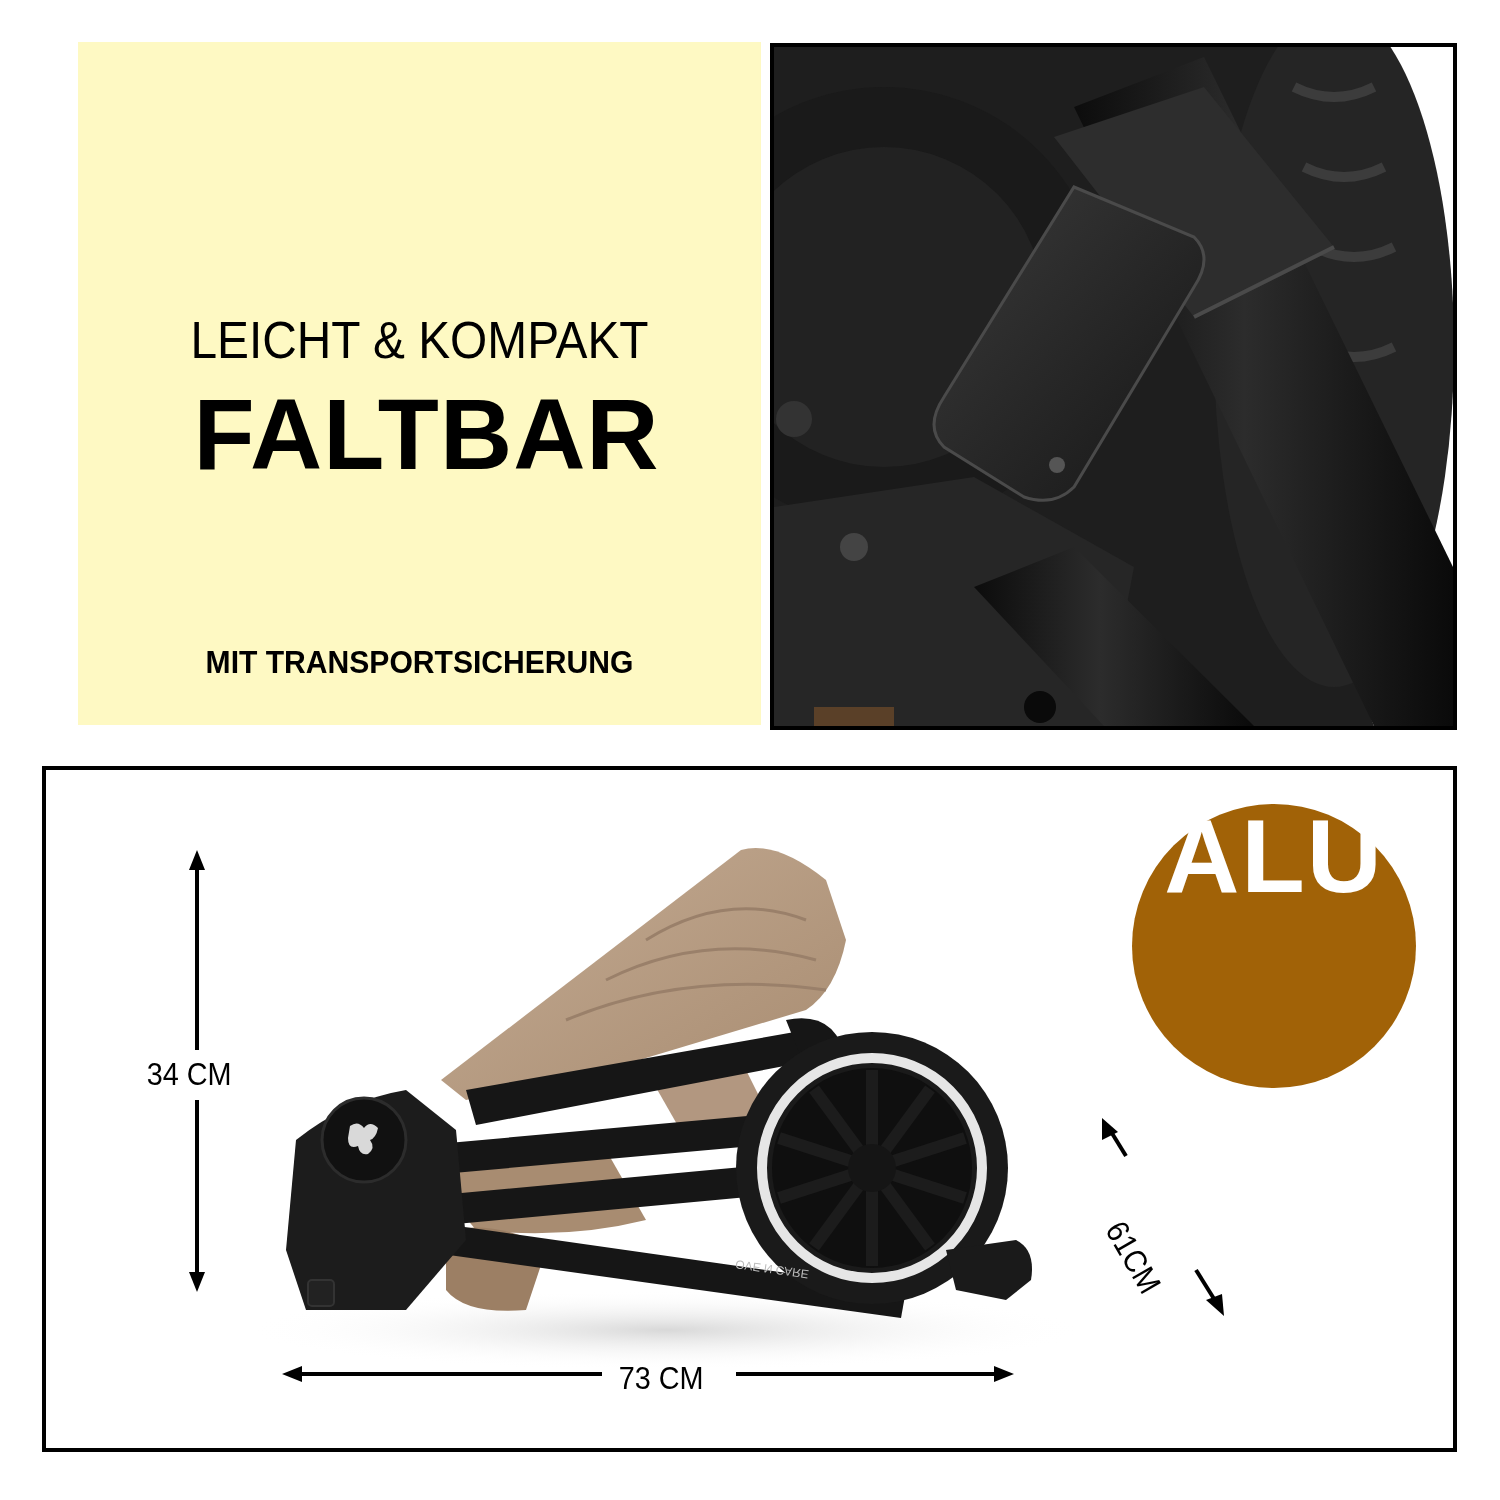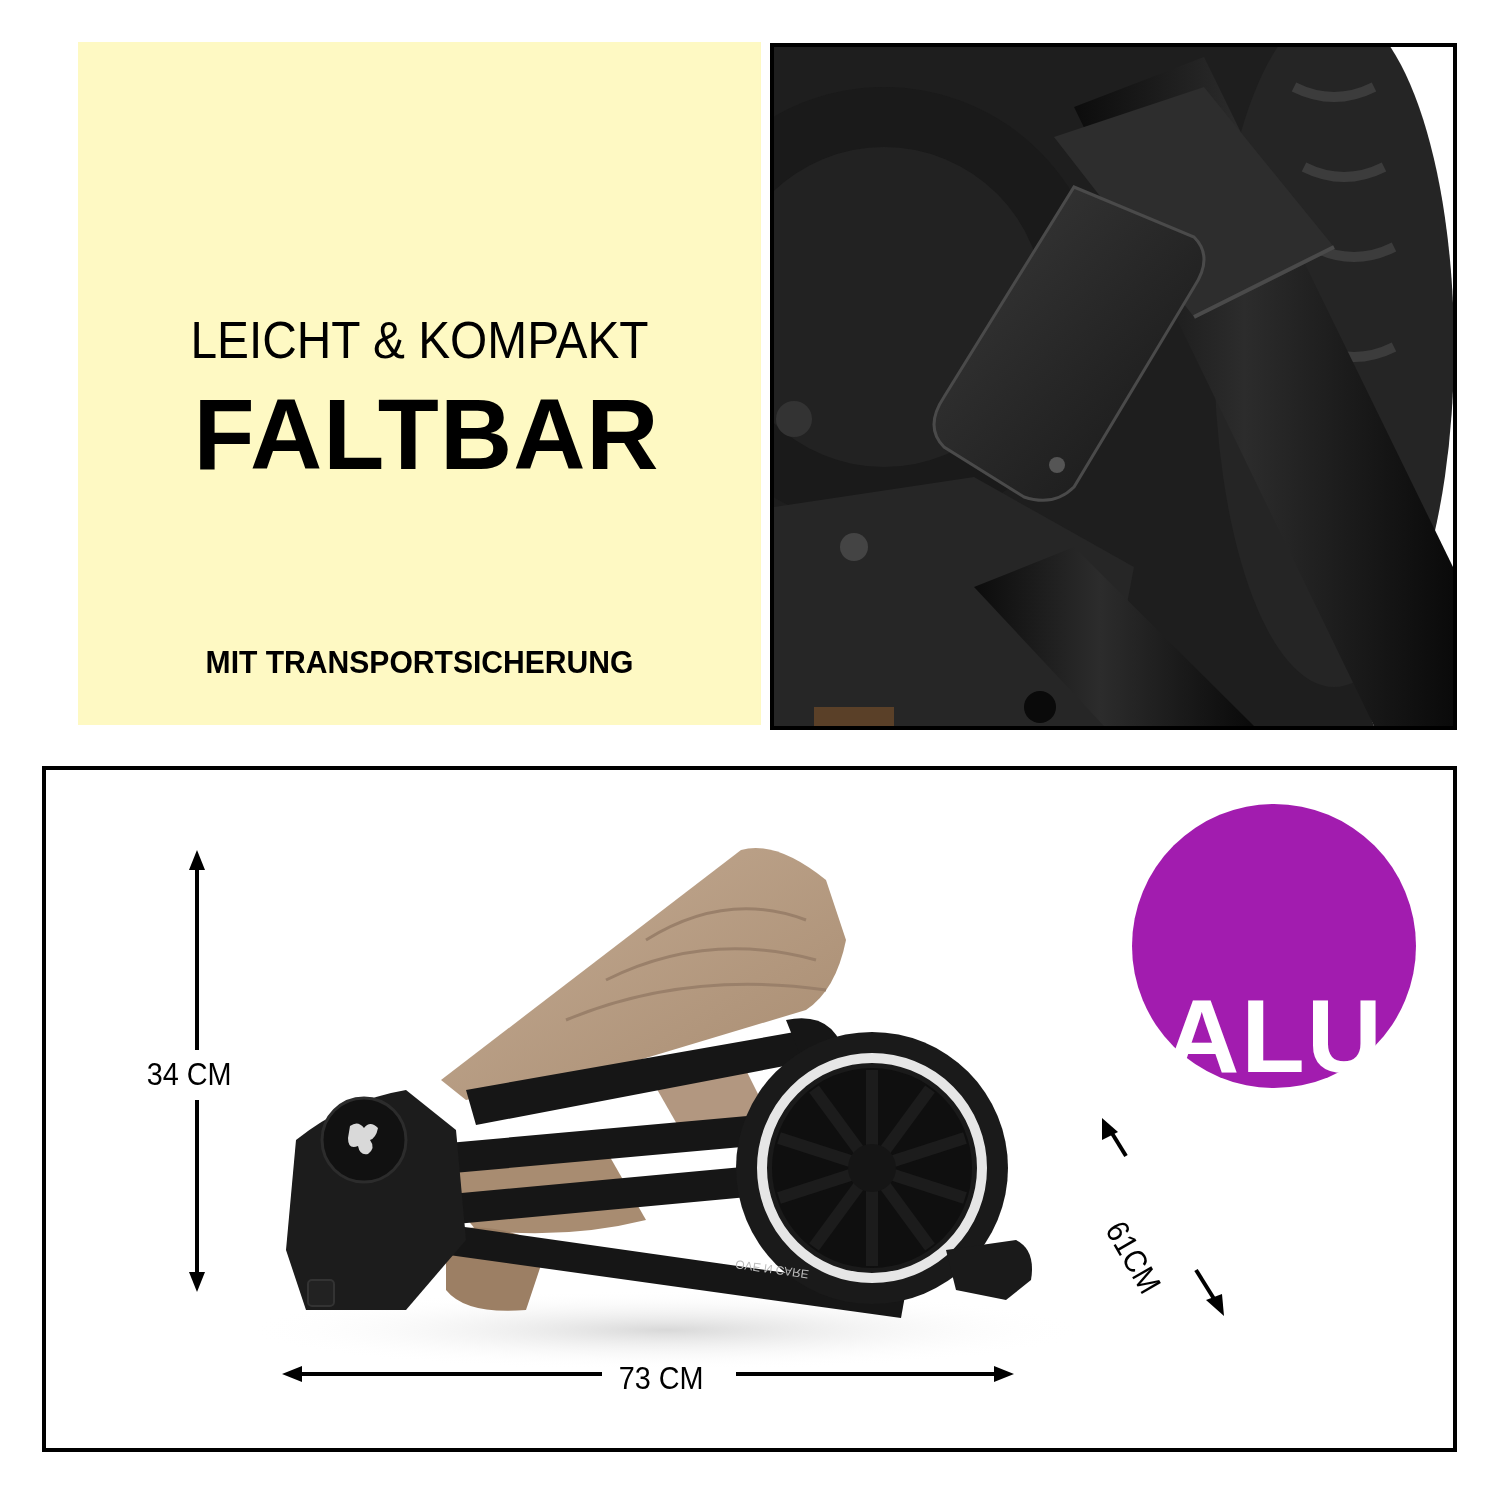--- a/index.html
+++ b/index.html
@@ -44,21 +44,21 @@
     }
     .dim-height { left: 96px; top: 286px; }
     .dim-length { left: 568px; top: 590px; }
     .dim-depth {
       left: 1068px; top: 436px; transform-origin: left center;
       transform: rotate(60deg) scaleX(0.9);
     }
 
     .alu-badge {
       position: absolute; left: 1086px; top: 34px; width: 284px; height: 284px;
-      border-radius: 50%; background: #a21caf; display: flex; align-items: flex-end; justify-content: center;
+      border-radius: 50%; background: #a16207; display: flex; align-items: flex-start; justify-content: center;
     }
     .alu-text { color: #fff; font-size: 104px; font-weight: 700; letter-spacing: 2px; line-height: 1; }
   </style>
 </head>
 <body>
 
 <div class="panel-text">
   <div class="subtitle">LEICHT &amp; KOMPAKT</div>
   <div class="title">FALTBAR</div>
   <div class="footnote">MIT TRANSPORTSICHERUNG</div>

